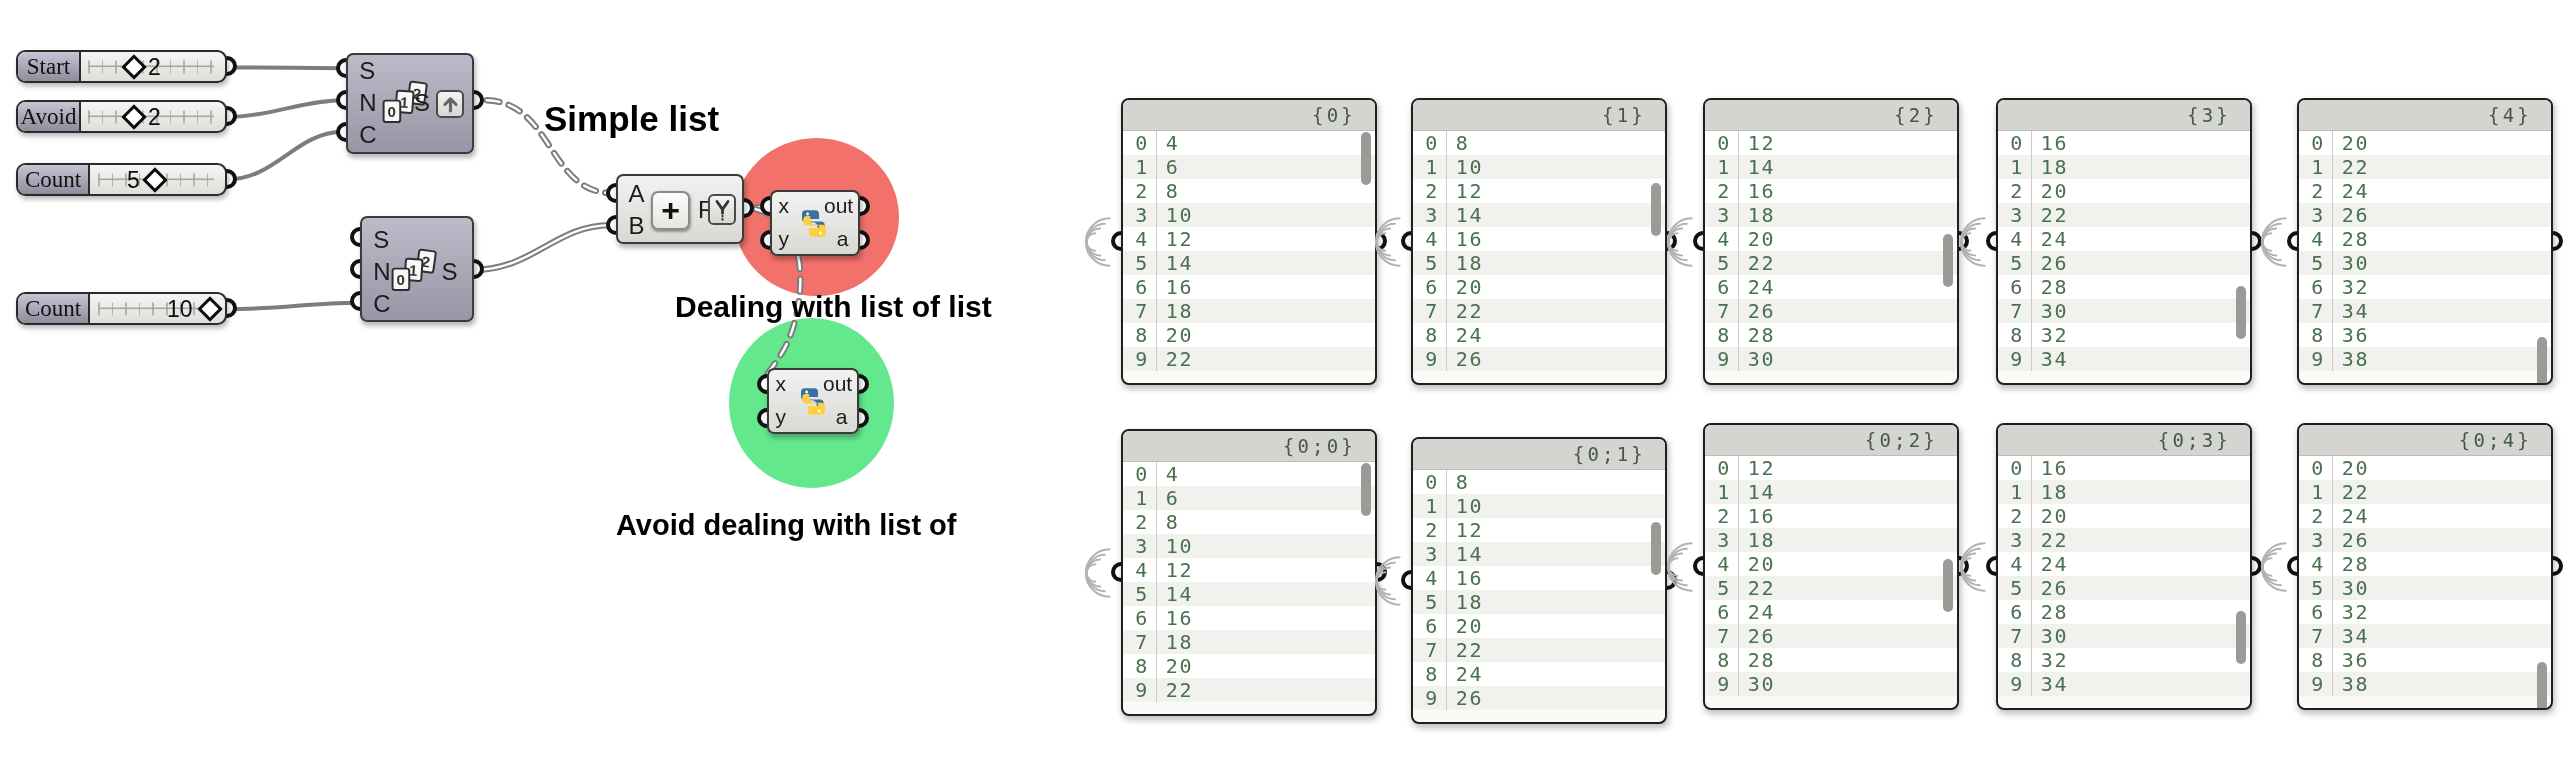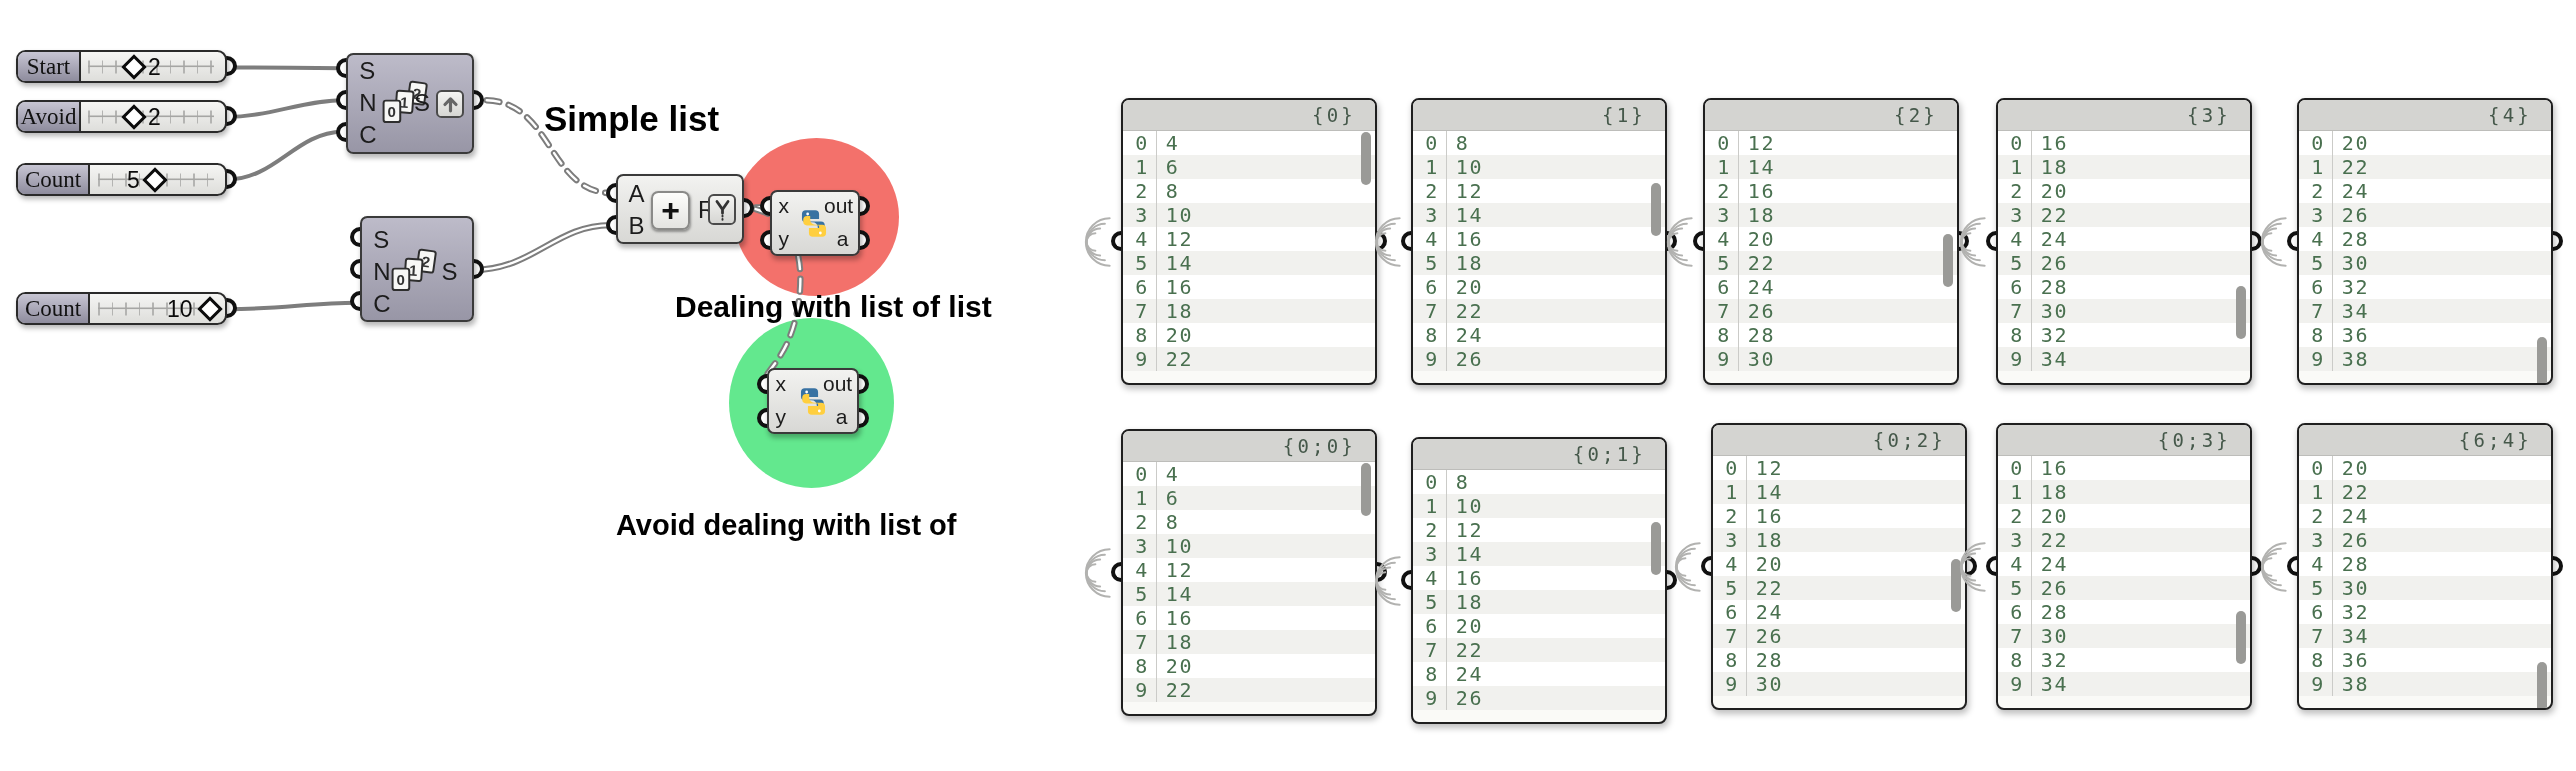--- a/index.html
+++ b/index.html
@@ -652,21 +652,21 @@
             <span class="pval">24</span>
           </div>
           <div class="prow alt">
             <span class="pidx">9</span>
             <span class="pval">26</span>
           </div>
         </div>
         <span class="pthumb" style="top: 83px;"></span>
       </div>
     </div>
-    <div class="panel" style="left: 1703px; top: 423px; margin-left: 8px;">
+    <div class="panel" style="left: 1703px; top: 423px;">
       <svg class="ripple" width="46" height="61" viewBox="0 0 58 76">
         <g fill="none" stroke="#b2b2b0" stroke-width="2.5" stroke-linecap="round">
           <path d="M50,8 A30,30 0 0 0 50,68"></path>
           <path d="M44,15 A23,23 0 0 0 44,61"></path>
           <path d="M38,21 A16,16 0 0 0 38,55"></path>
           <path d="M32,27 A9,9 0 0 0 32,49"></path>
         </g>
       </svg>
       <span class="ring in" style="left:-9.6px;top:133px;"></span>
       <span class="ring out" style="right:-9.6px;top:133px;"></span>
@@ -780,21 +780,21 @@
         <g fill="none" stroke="#b2b2b0" stroke-width="2.5" stroke-linecap="round">
           <path d="M50,8 A30,30 0 0 0 50,68"></path>
           <path d="M44,15 A23,23 0 0 0 44,61"></path>
           <path d="M38,21 A16,16 0 0 0 38,55"></path>
           <path d="M32,27 A9,9 0 0 0 32,49"></path>
         </g>
       </svg>
       <span class="ring in" style="left:-9.6px;top:133px;"></span>
       <span class="ring out" style="right:-9.6px;top:133px;"></span>
       <div class="pcard">
-        <div class="phead">{6;4}</div>
+        <div class="phead">{0;4}</div>
         <div class="prows">
           <div class="prow">
             <span class="pidx">0</span>
             <span class="pval">20</span>
           </div>
           <div class="prow alt">
             <span class="pidx">1</span>
             <span class="pval">22</span>
           </div>
           <div class="prow">

